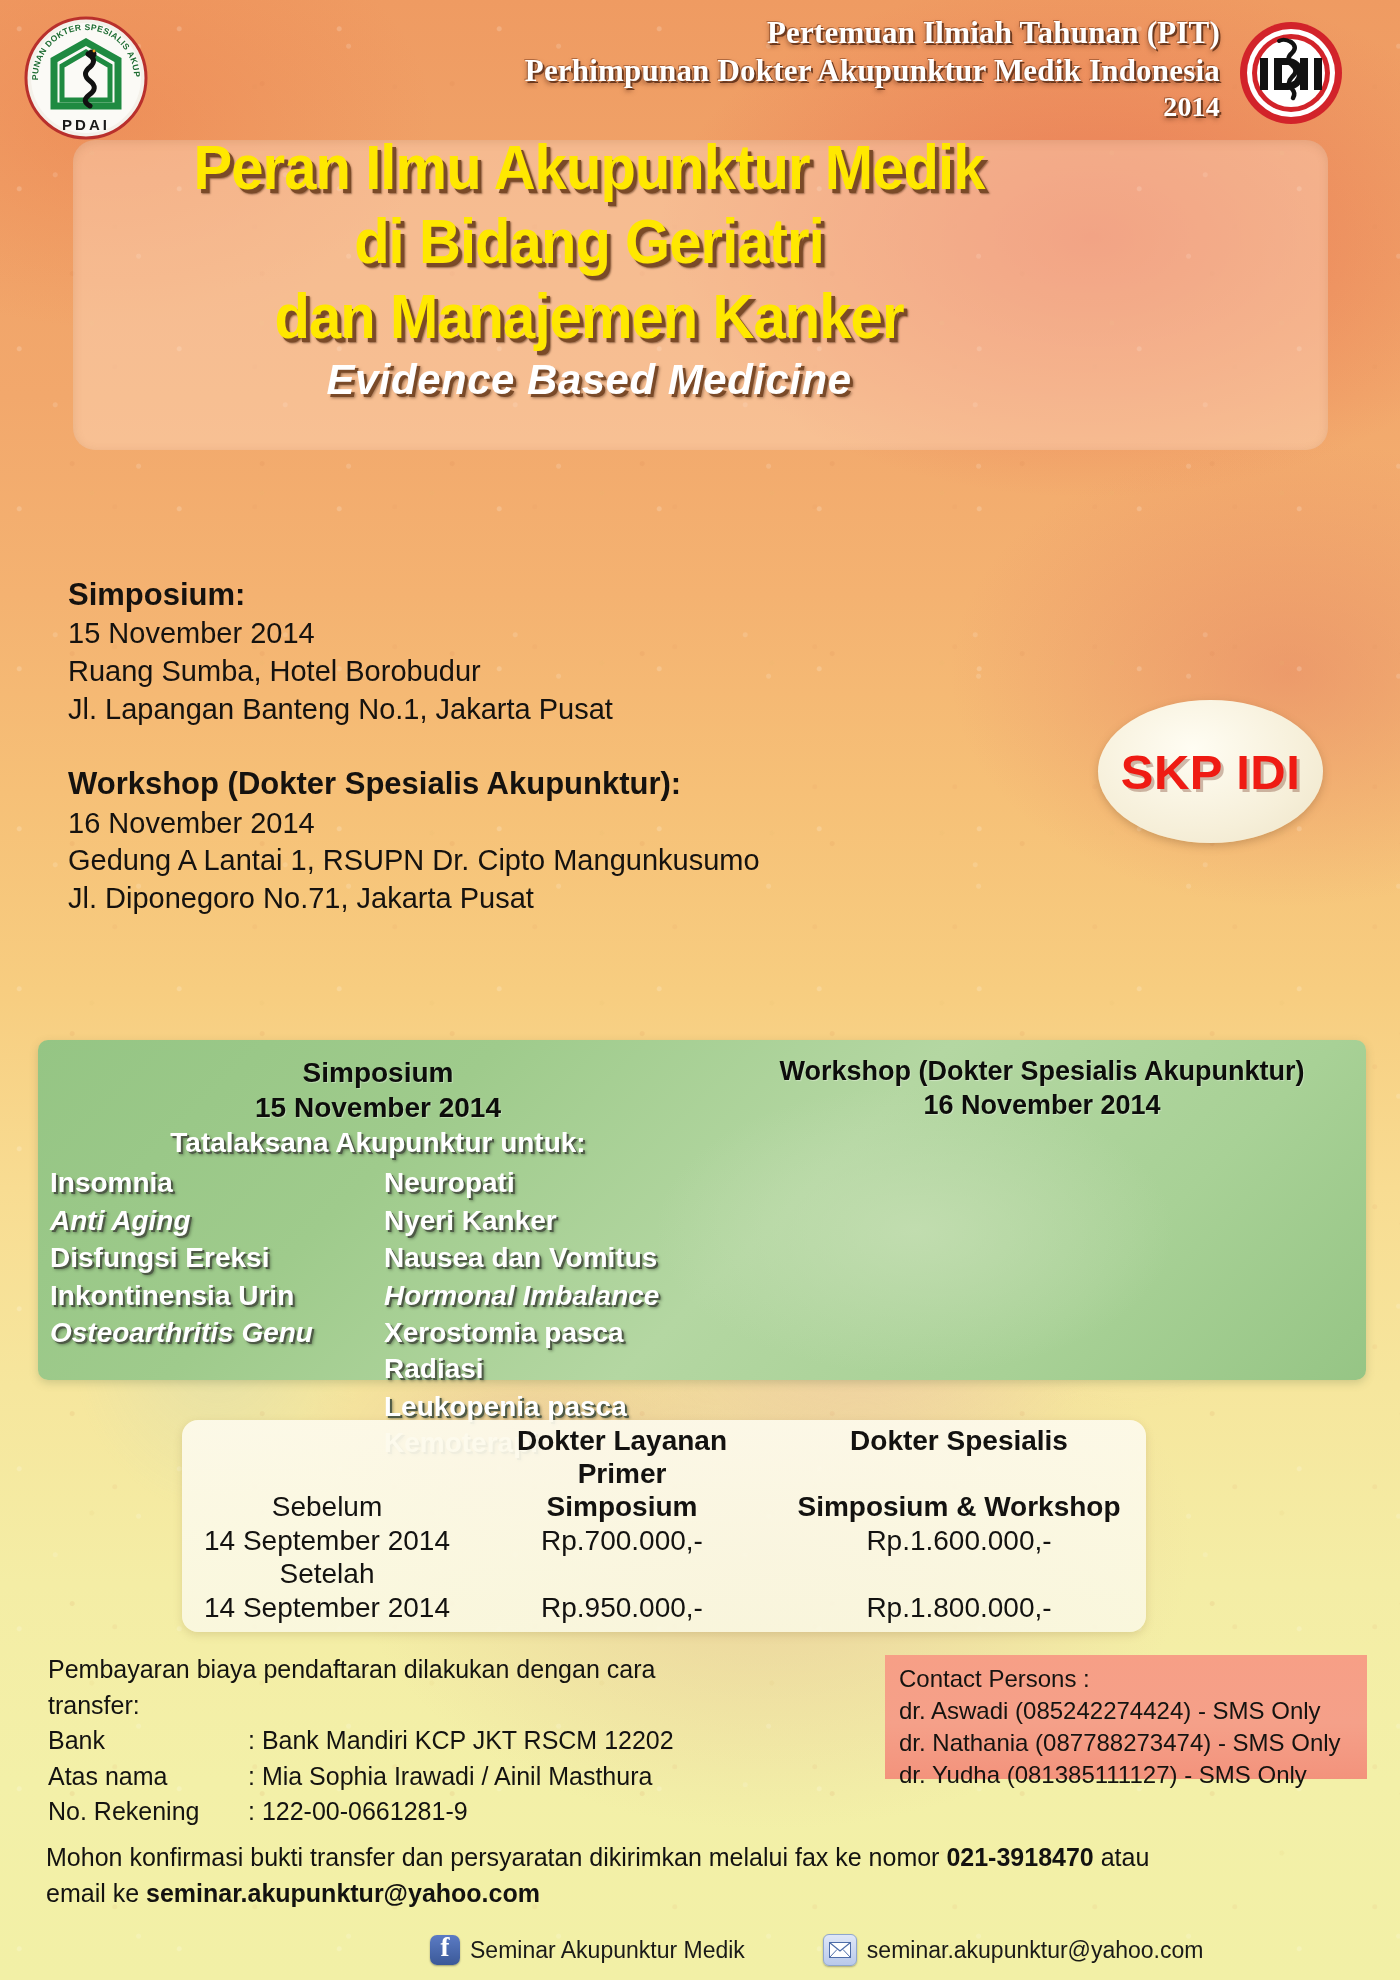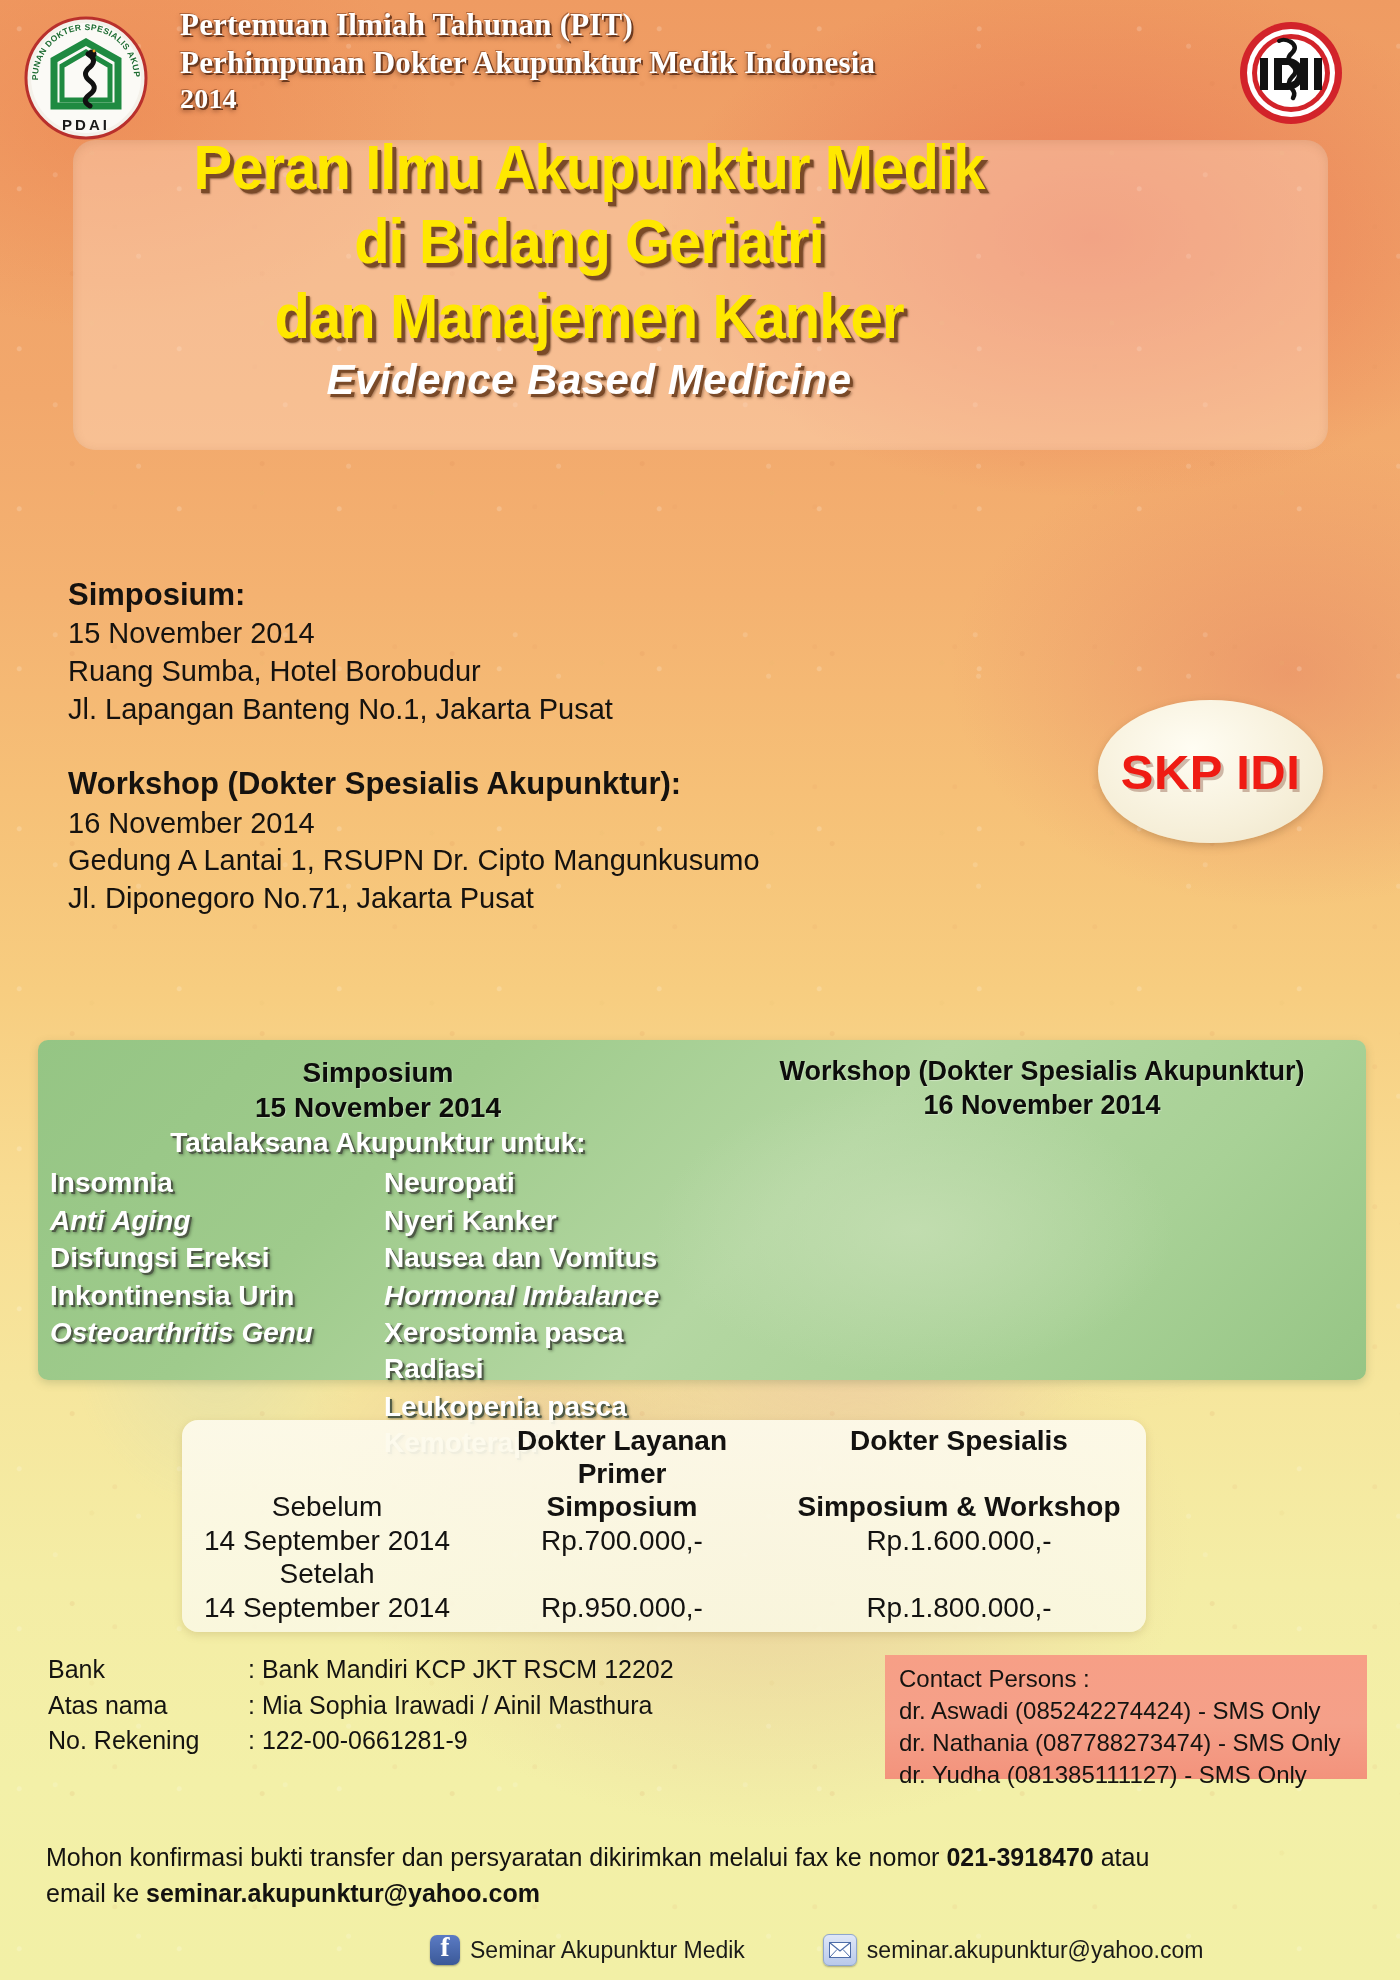--- a/index.html
+++ b/index.html
@@ -48,21 +48,21 @@
     background:
       radial-gradient(ellipse 340px 190px at 62% 46%, rgba(236,196,170,.85), rgba(236,196,170,0) 70%),
       radial-gradient(ellipse 300px 160px at 36% 62%, rgba(226,178,150,.7), rgba(226,178,150,0) 72%),
       radial-gradient(ellipse 260px 210px at 82% 30%, rgba(240,206,180,.7), rgba(240,206,180,0) 72%),
       radial-gradient(ellipse 200px 240px at 14% 44%, rgba(196,214,186,.6), rgba(196,214,186,0) 74%);
   }
 
   
   .header{position:absolute;left:0;top:0;width:1400px;height:170px;}
   .hdr-text{
-    position:absolute;left:180px;top:6px;width:1040px;text-align:left;
+    position:absolute;left:180px;top:14px;width:1040px;text-align:right;
     font-family:"Liberation Serif", serif;font-weight:bold;color:#ffffff;
     text-shadow:2px 2px 0 #6d3a1f, -1px -1px 0 rgba(120,60,30,.5), 0 3px 5px rgba(90,40,20,.55);
     line-height:1.22;letter-spacing:.2px;
   }
   .hdr-l1{font-size:31px;}
   .hdr-l2{font-size:31px;}
   .hdr-l3{font-size:28px;}
 
   .logo-pdai{position:absolute;left:22px;top:14px;width:128px;height:128px;}
   .logo-idi{position:absolute;left:1238px;top:20px;width:106px;height:106px;}
@@ -334,20 +334,21 @@
     </tr>
     <tr>
       <td class="col-a pc">14 September 2014</td>
       <td class="col-b pc">Rp.950.000,-</td>
       <td class="col-c pc">Rp.1.800.000,-</td>
     </tr>
   </tbody>
     </table>
 
   <div class="pay">
+    <div class="lead">Pembayaran biaya pendaftaran dilakukan dengan cara transfer:</div>
     <div class="pay-row">
       <div class="pay-k">Bank</div>
       <div class="pay-v">: Bank Mandiri KCP JKT RSCM 12202</div>
     </div>
     <div class="pay-row">
       <div class="pay-k">Atas nama</div>
       <div class="pay-v">: Mia Sophia Irawadi / Ainil Masthura</div>
     </div>
     <div class="pay-row">
       <div class="pay-k">No. Rekening</div>

